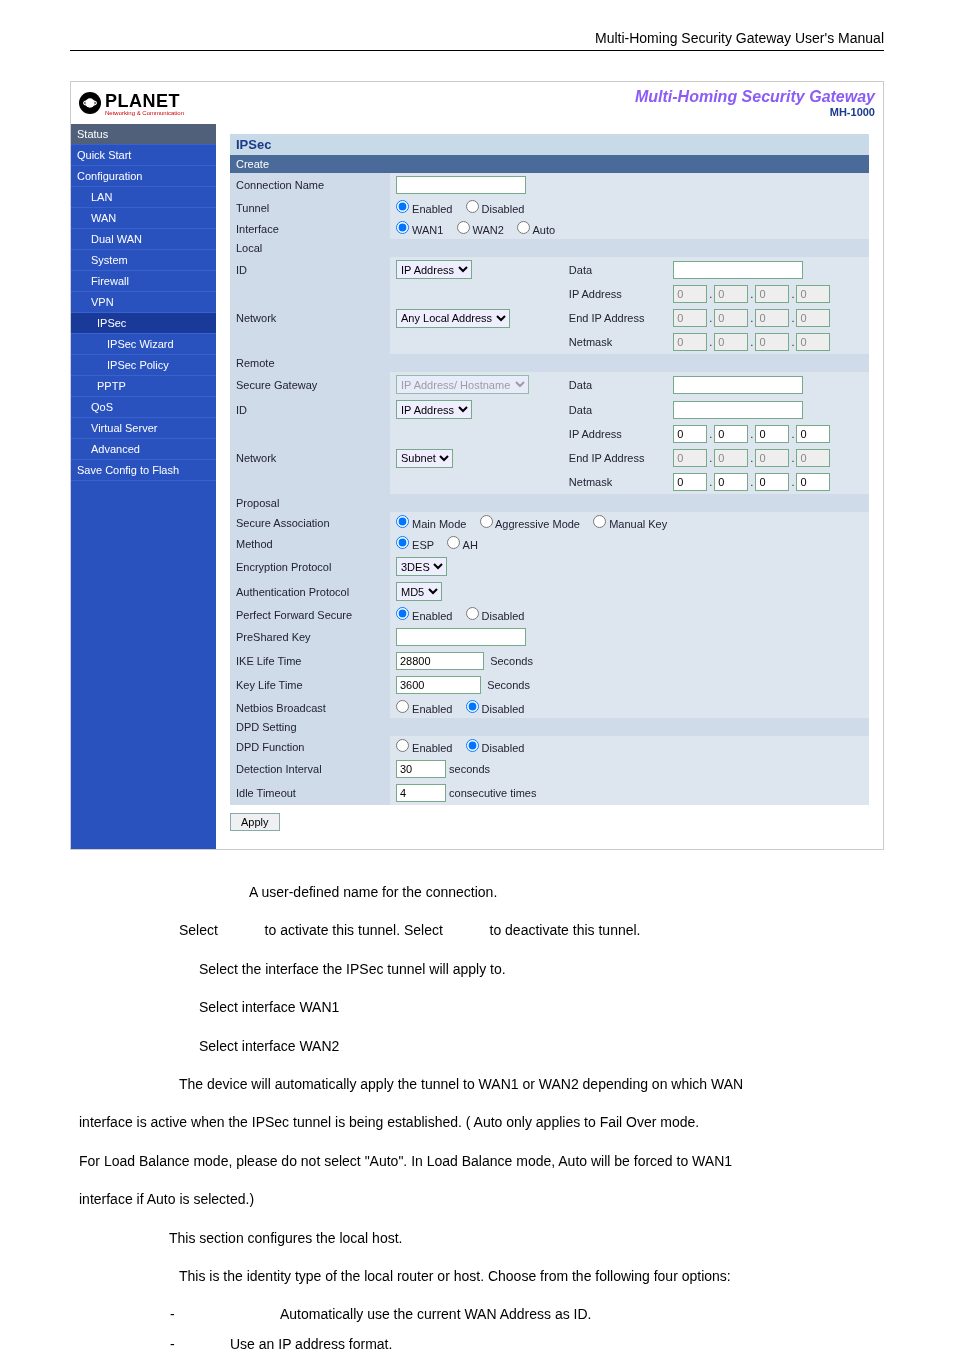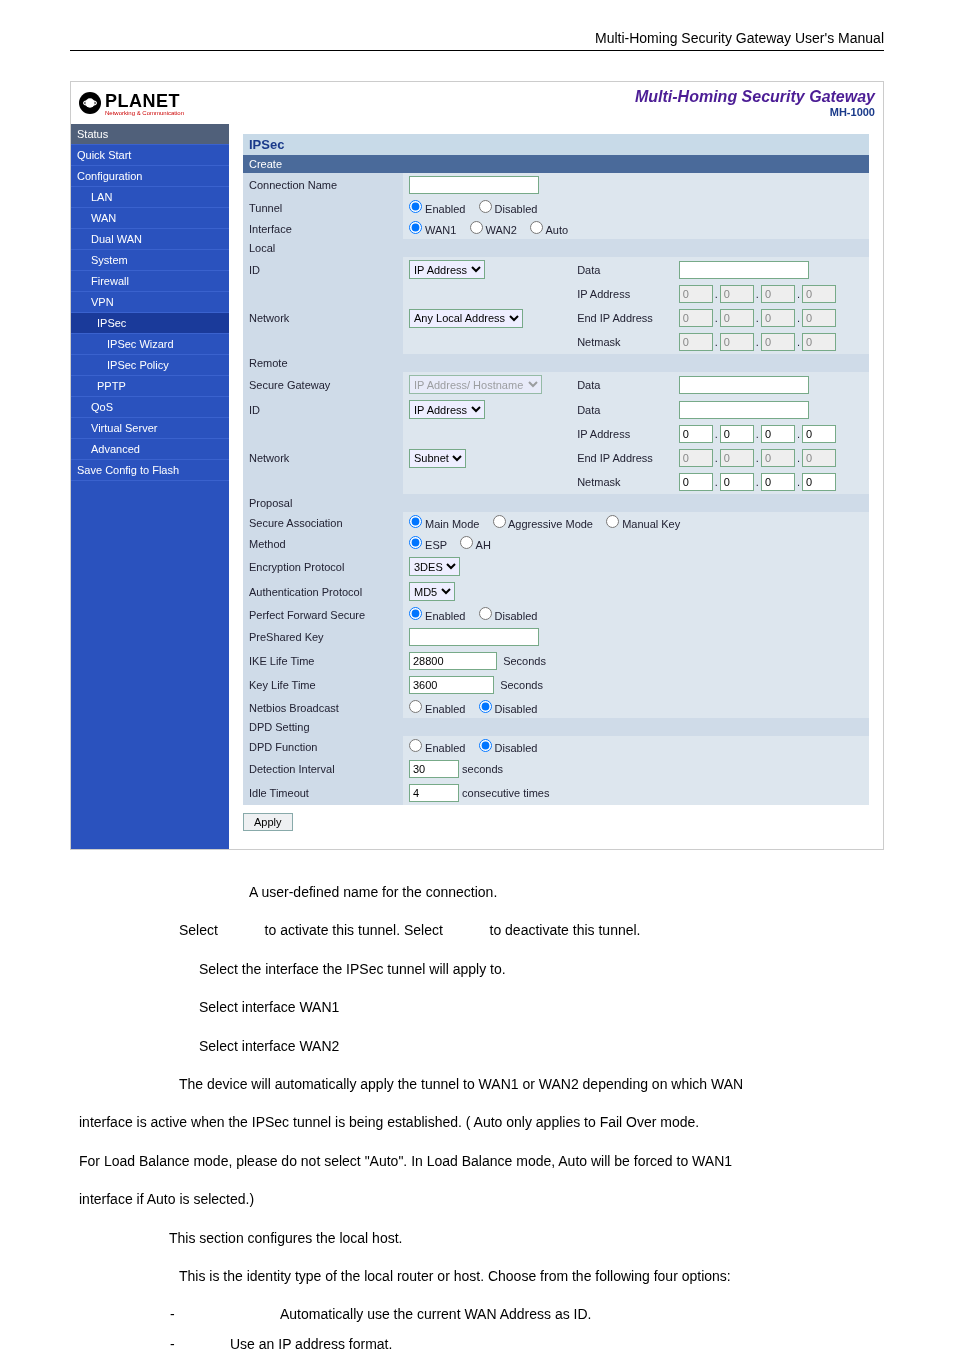--- a/index.html
+++ b/index.html
@@ -8,25 +8,25 @@
   .doc-title { text-align: right; font-size: 14px; margin-bottom: 4px; }
   .doc-hr { border: none; border-top: 1px solid #000; margin-bottom: 30px; }
 
   .app { border: 1px solid #ccc; background: #fff; }
   .app-header { background: #fff; padding: 6px 8px; display: flex; align-items: center; justify-content: space-between; }
   .logo { display: flex; align-items: center; gap: 4px; }
   .logo-ball { width: 22px; height: 22px; border-radius: 50%; background: #000; display: inline-flex; align-items: center; justify-content: center; }
   .logo-ball svg { width: 14px; height: 14px; }
   .logo-text { font-weight: 900; font-size: 18px; color: #000; letter-spacing: 0.5px; }
   .logo-sub { font-size: 6px; color: #c00; margin-top: -2px; }
-  .app-title { text-align: right; font-style: italic; font-weight: bold; color: #4c1d95; font-size: 16px; }
+  .app-title { text-align: right; font-style: italic; font-weight: bold; color: #8b5cf6; font-size: 16px; }
   .app-title-sub { color: #1a3a8a; font-size: 11px; font-weight: bold; font-style: normal; text-align: right; }
 
   .app-body { display: flex; }
-  .sidebar { width: 158px; background: #2a52be; color: #fff; font-size: 11px; padding-bottom: 200px; }
+  .sidebar { width: 145px; background: #2a52be; color: #fff; font-size: 11px; padding-bottom: 200px; }
   .sidebar-item { padding: 4px 6px; border-bottom: 1px solid #3a62ce; cursor: pointer; }
   .sidebar-item.lvl1 { padding-left: 20px; }
   .sidebar-item.lvl2 { padding-left: 26px; }
   .sidebar-item.lvl3 { padding-left: 36px; }
   .sidebar-item.sel { background: #1a3a9a; }
   .sidebar-item.dark { background: #50607a; }
 
   .content { flex: 1; background: #fff; padding: 10px 14px; font-size: 11px; }
   .panel-title { background: #c8dae8; color: #1a3a8a; font-weight: bold; padding: 3px 6px; font-size: 13px; }
   .section-header { background: #4a6a9a; color: #fff; padding: 3px 6px; font-size: 11px; }

